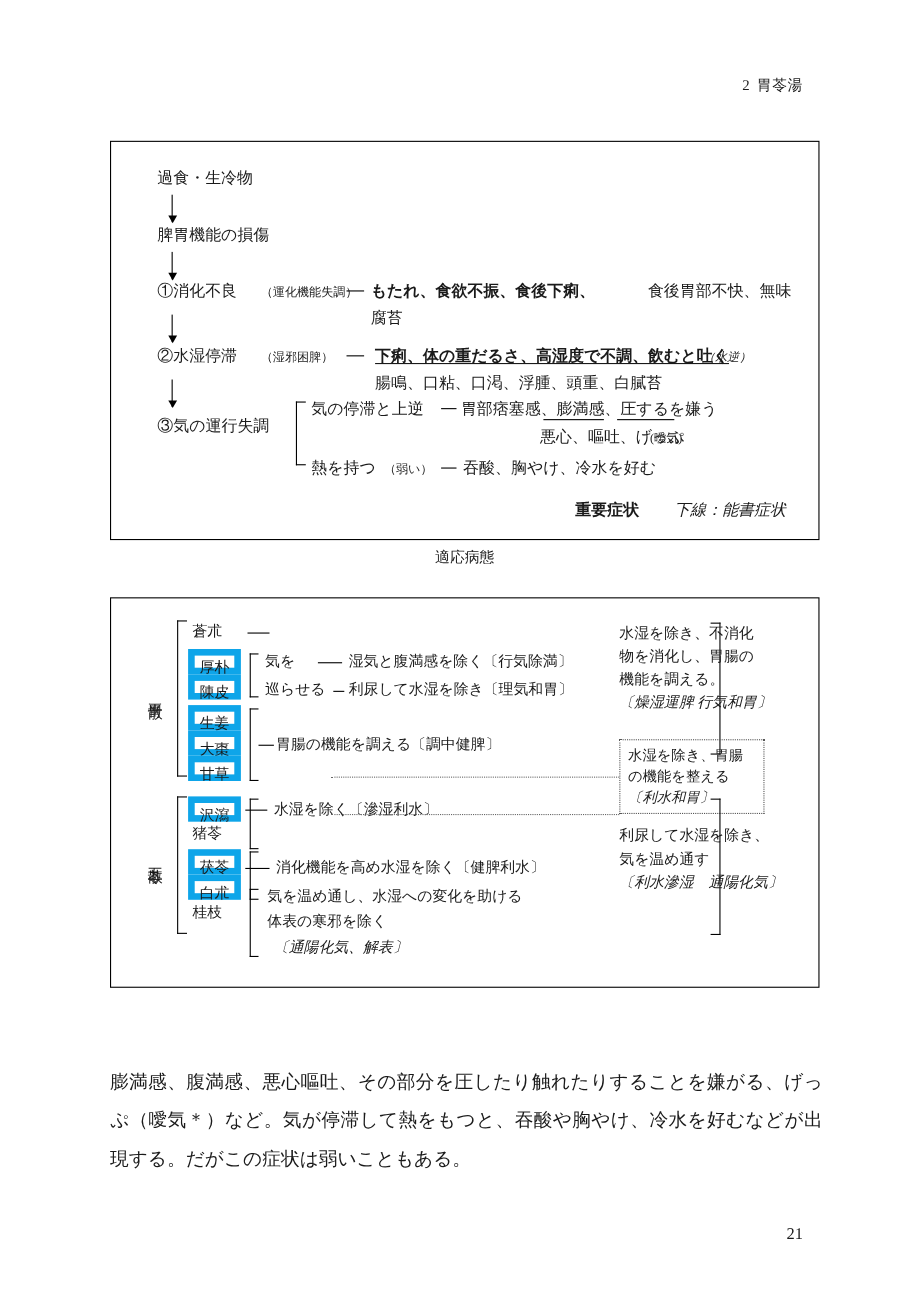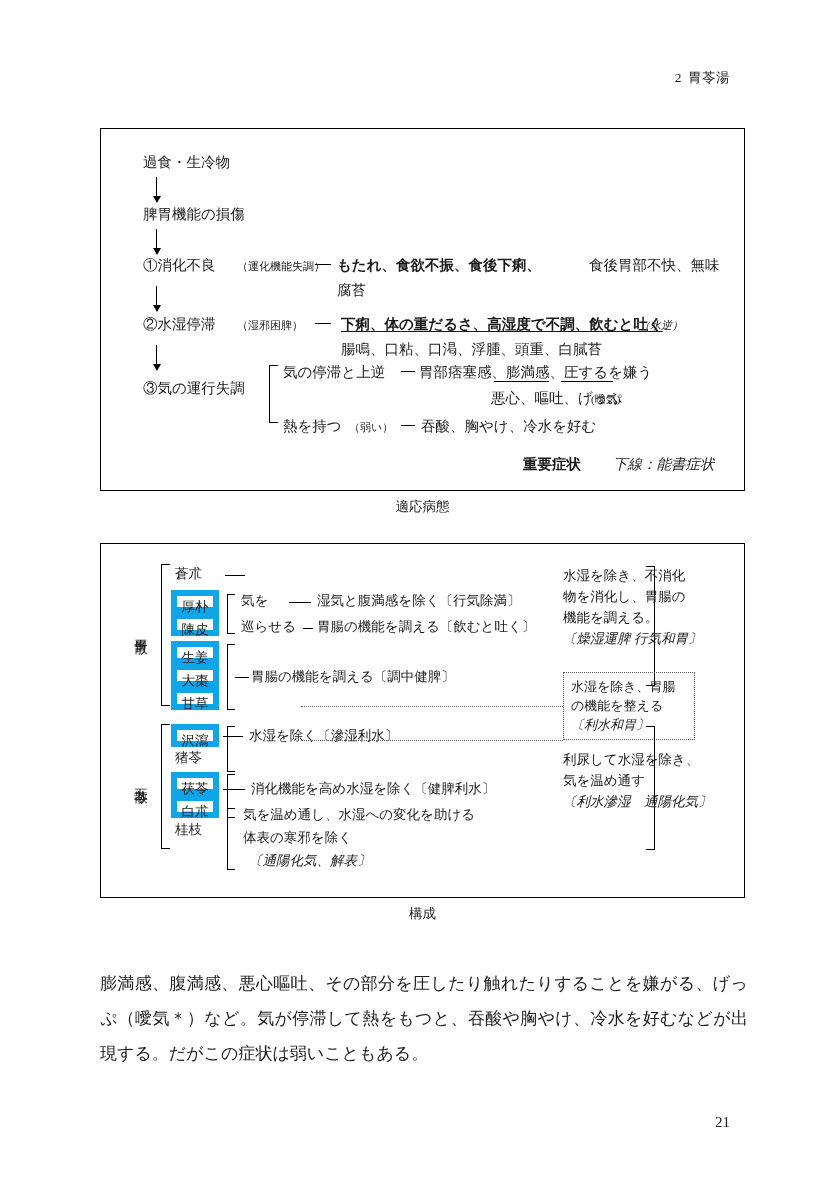--- a/index.html
+++ b/index.html
@@ -239,21 +239,21 @@
     <div class="f2" style="left:74px; top:277px;">桂枝</div>
 
     <div class="dashline" style="left:124px; top:31px; width:20px;"></div>
 
     <div class="brace" style="left:126px; top:50px; width:8px; height:40px;"></div>
     <div class="f2" style="left:140px; top:48px;">気を</div>
     <div class="dashline" style="left:188px; top:58px; width:22px;"></div>
     <div class="f2" style="left:216px; top:48px;">湿気と腹満感を除く〔行気除満〕</div>
     <div class="f2" style="left:140px; top:74px;">巡らせる</div>
     <div class="dashline" style="left:202px; top:84px; width:10px;"></div>
-    <div class="f2" style="left:216px; top:74px;">胃腸の機能を調える〔飲むと吐く〕</div>
+    <div class="f2" style="left:216px; top:74px;">利尿して水湿を除き〔理気和胃〕</div>
 
     <div class="brace" style="left:126px; top:100px; width:8px; height:66px;"></div>
     <div class="dashline" style="left:134px; top:133px; width:14px;"></div>
     <div class="f2" style="left:150px; top:124px;">胃腸の機能を調える〔調中健脾〕</div>
 
     <div class="brace" style="left:126px; top:182px; width:8px; height:46px;"></div>
     <div class="dashline" style="left:122px; top:192px; width:20px;"></div>
     <div class="f2" style="left:148px; top:183px;">水湿を除く〔滲湿利水〕</div>
 
     <div class="brace" style="left:126px; top:230px; width:8px; height:44px;"></div>
@@ -282,19 +282,18 @@
     <div class="dotline" style="left:200px; top:196px; width:262px;"></div>
 
     <div class="brace-right" style="left:545px; top:182px; width:9px; height:124px;"></div>
     <div class="f2" style="left:462px; top:206px; line-height:1.55;">
       <div>利尿して水湿を除き、</div>
       <div>気を温め通す</div>
       <div class="ital">〔利水滲湿　通陽化気〕</div>
     </div>
   </div>
 
-  <div class="fig-caption cap2">構成</div>
 
   <div class="body-text">膨満感、腹満感、悪心嘔吐、その部分を圧したり触れたりすることを嫌がる、げっぷ（噯気＊）など。気が停滞して熱をもつと、吞酸や胸やけ、冷水を好むなどが出現する。だがこの症状は弱いこともある。</div>
 
   <div class="page-number">21</div>
 
 </div>
 
 </body></html>

